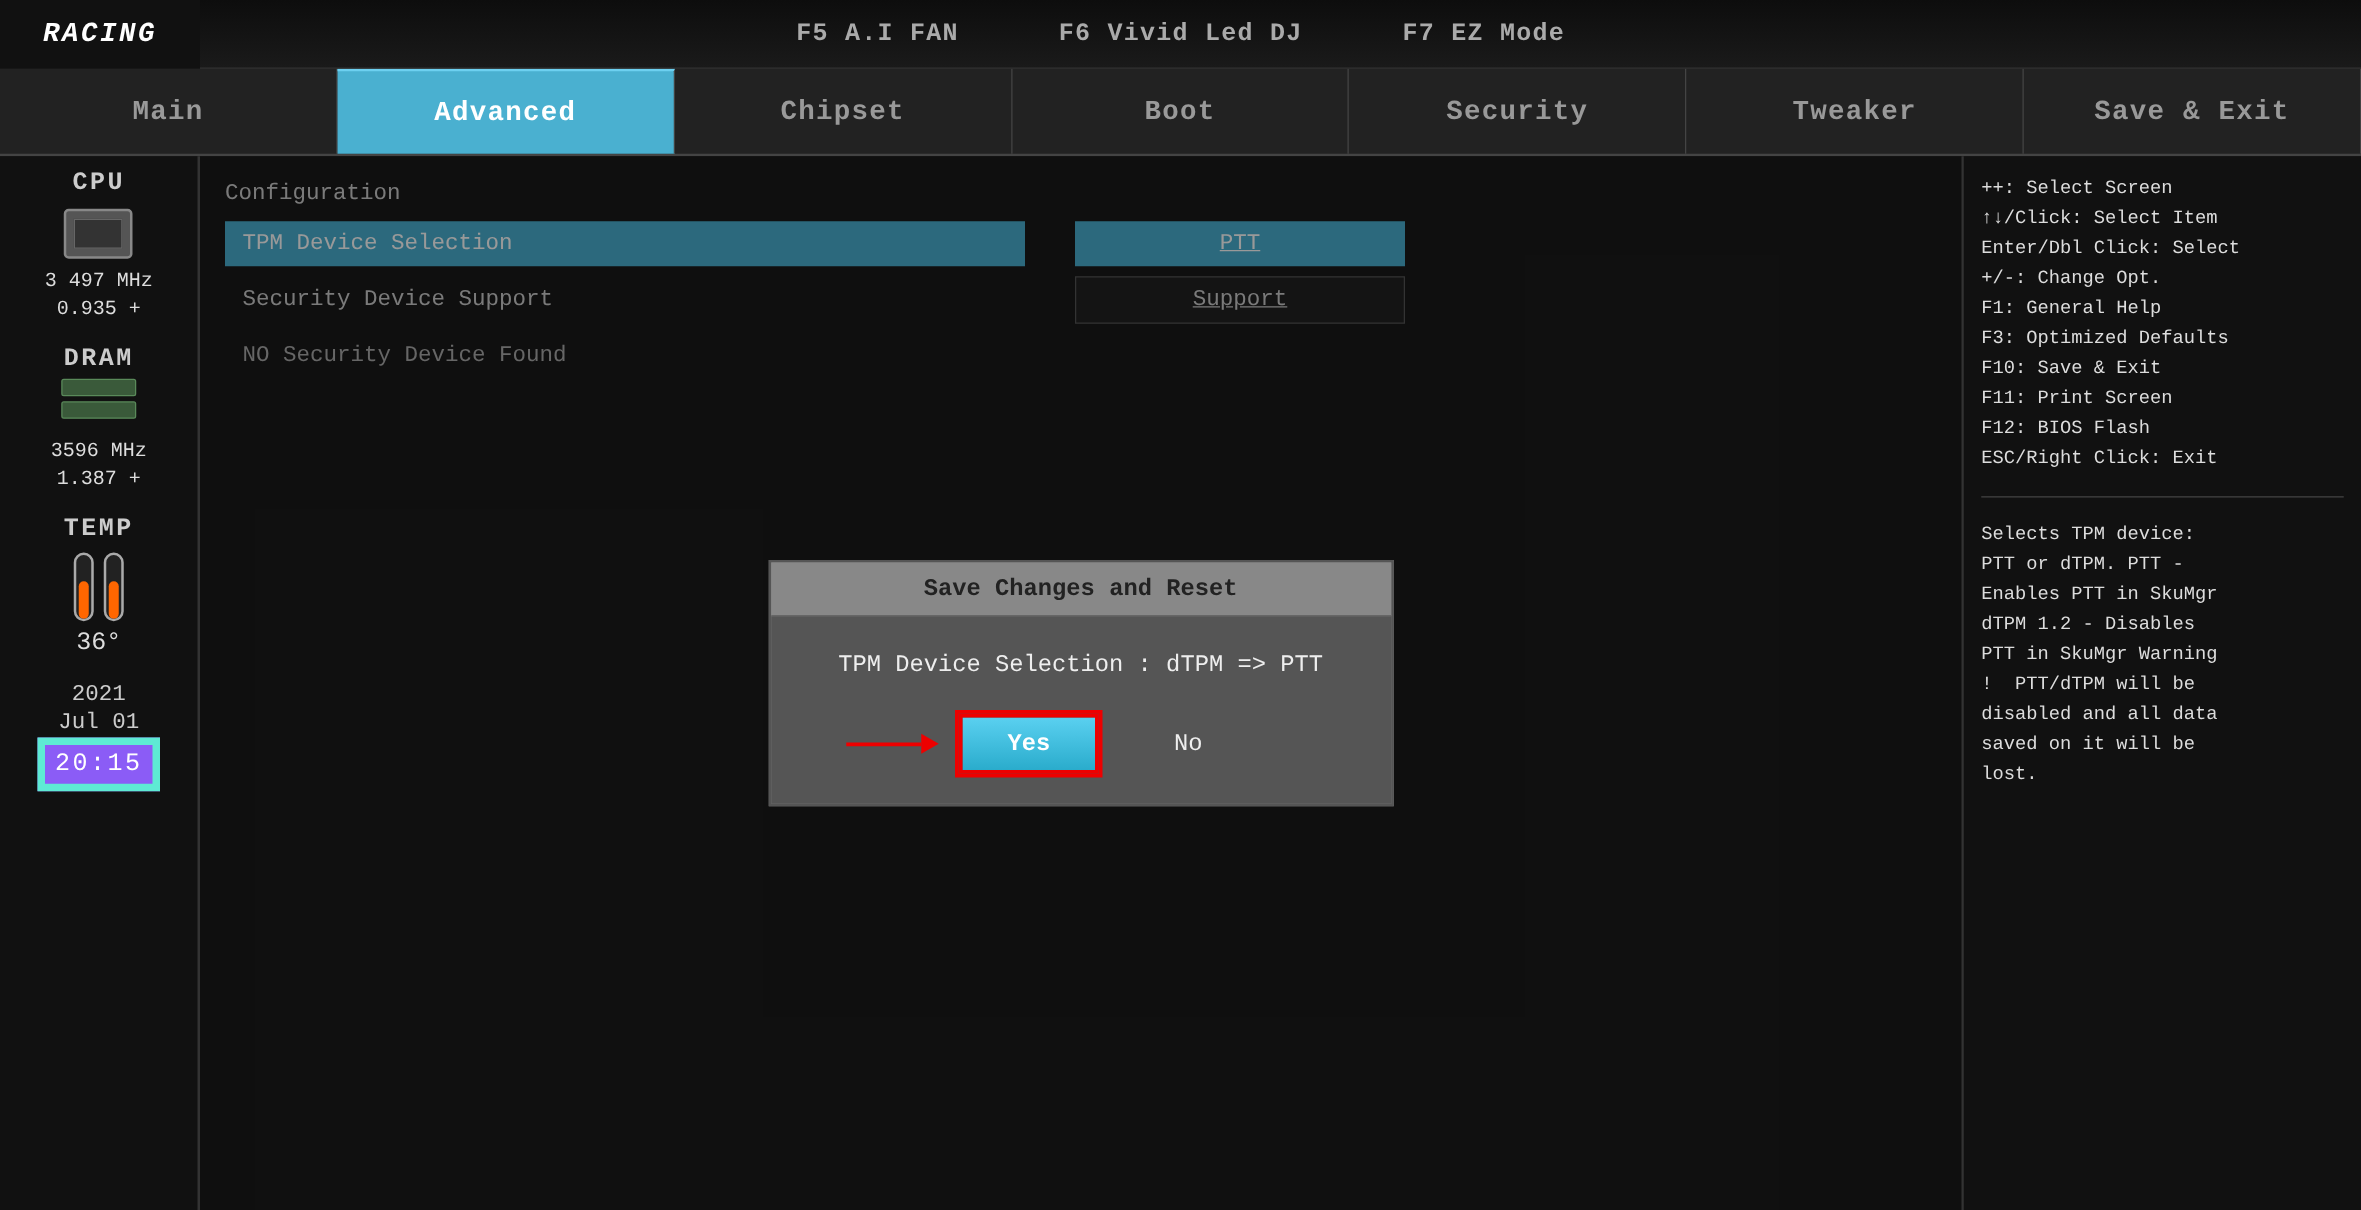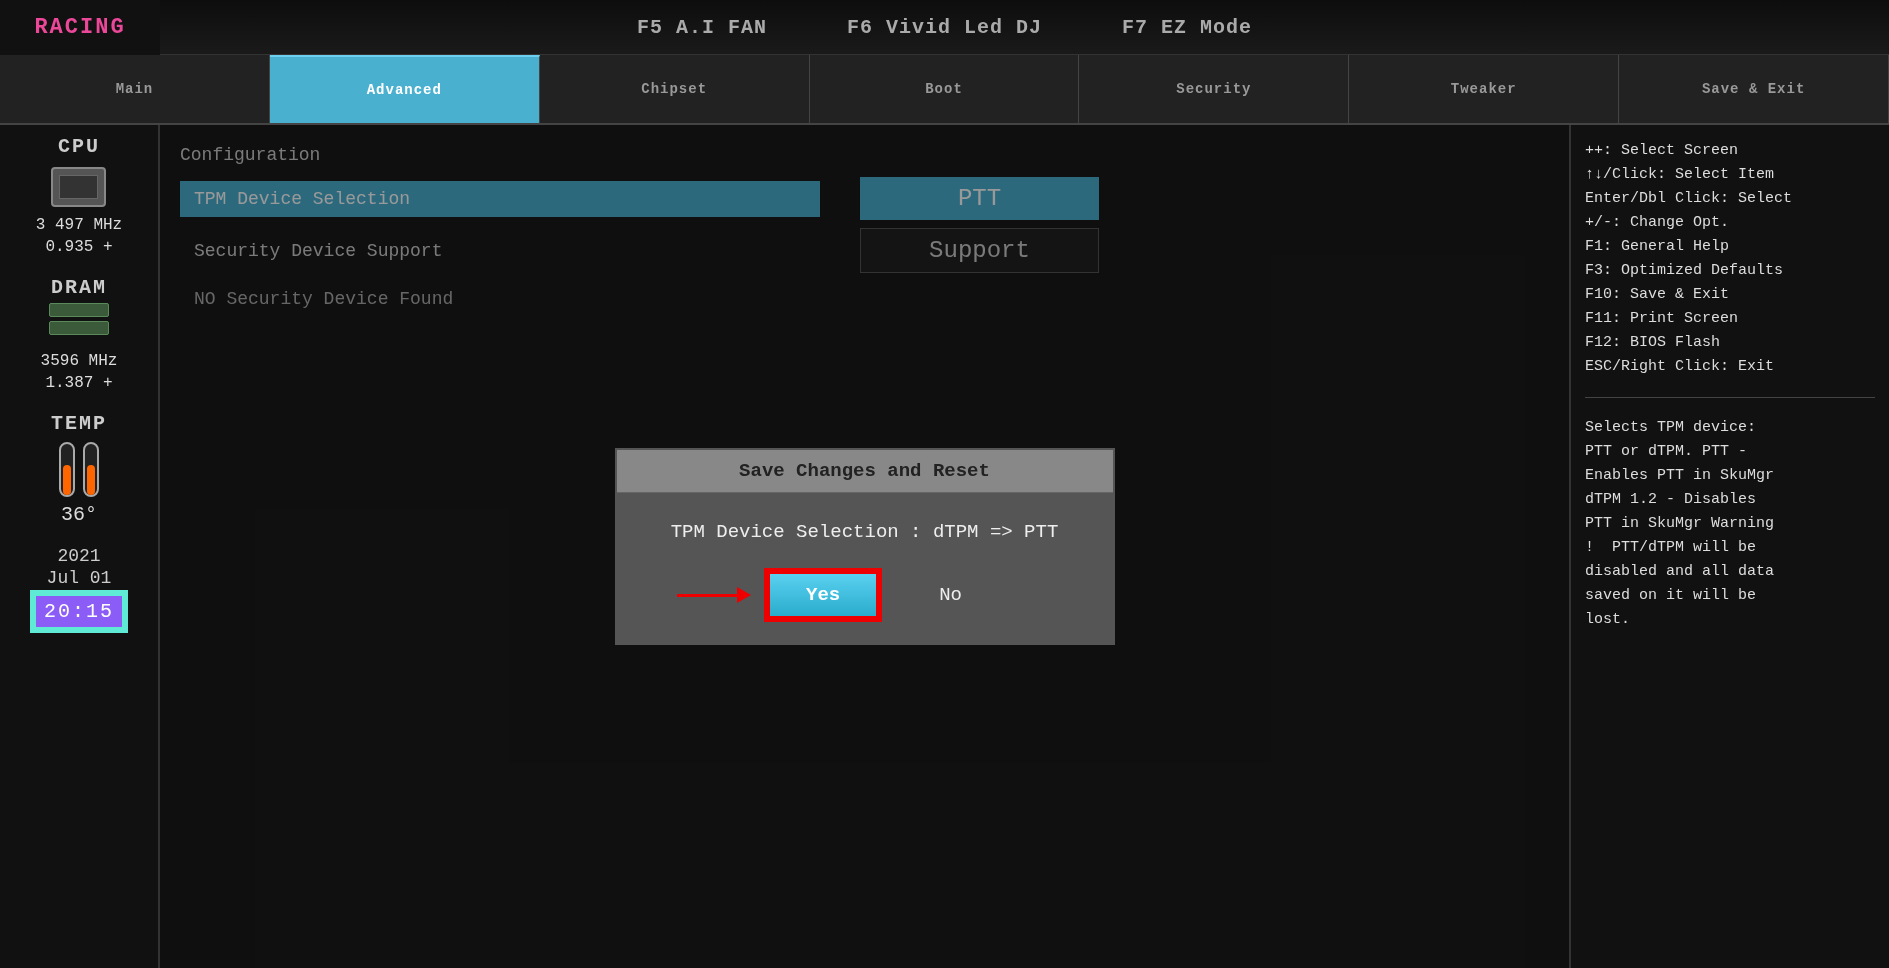--- a/index.html
+++ b/index.html
@@ -34,21 +34,22 @@
       align-items: center;
       justify-content: center;
     }
     .logo-text {
       color: #e00;
       font-size: 22px;
       font-weight: bold;
       letter-spacing: 2px;
     }
     .logo-text span {
-      color: #ec4899;
+      color: #ffffff;
+      font-style: italic;
     }
     .header-nav {
       display: flex;
       gap: 80px;
       align-items: center;
     }
     .header-nav-item {
       color: #aaa;
       font-size: 20px;
       font-weight: bold;
@@ -64,21 +65,21 @@
       display: flex;
       align-items: stretch;
       border-bottom: 2px solid #444;
     }
     .tab-item {
       flex: 1;
       display: flex;
       align-items: center;
       justify-content: center;
       color: #999;
-      font-size: 14px;
+      font-size: 22px;
       font-weight: bold;
       cursor: pointer;
       border-right: 1px solid #444;
       letter-spacing: 1px;
     }
     .tab-item.active {
       background: #4ab0d0;
       color: #fff;
       border-top: 2px solid #6dd0f0;
     }
@@ -233,26 +234,27 @@
       width: 640px;
       padding: 8px 14px;
       font-size: 18px;
       color: #ccc;
     }
     .config-label.highlighted {
       background: #4ab0d0;
       color: #fff;
     }
     .config-value {
-      width: 239px;
+      width: 264px;
       padding: 8px 14px;
-      font-size: 24px;
+      font-size: 18px;
       text-align: center;
       background: #4ab0d0;
       color: #fff;
+      text-decoration: underline;
     }
     .config-value.enable {
       background: #222;
       border: 1px solid #555;
       color: #ccc;
       text-align: center;
     }
     .config-plain {
       color: #aaa;
       font-size: 18px;

